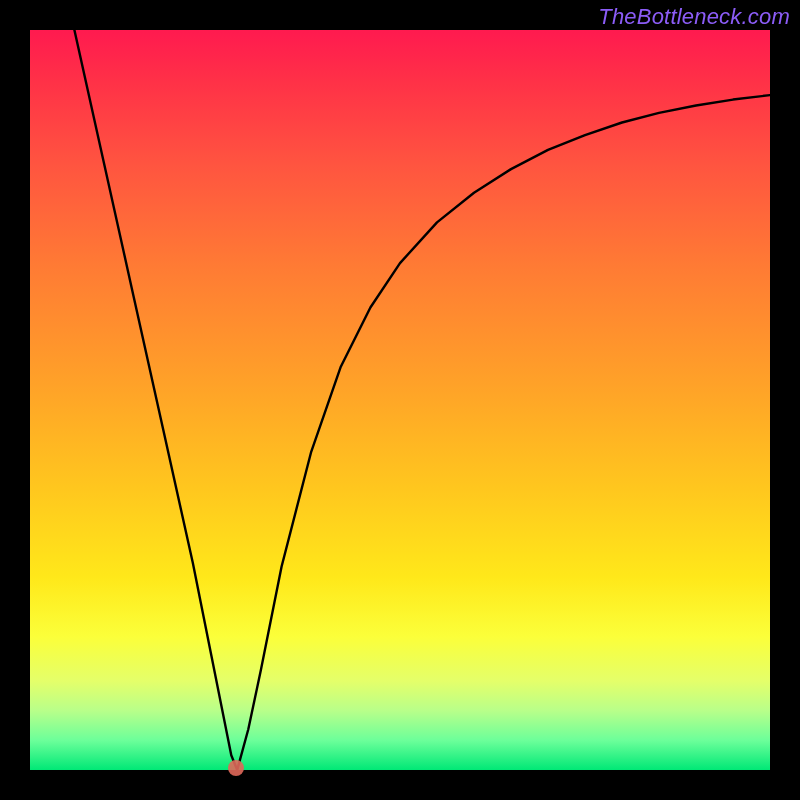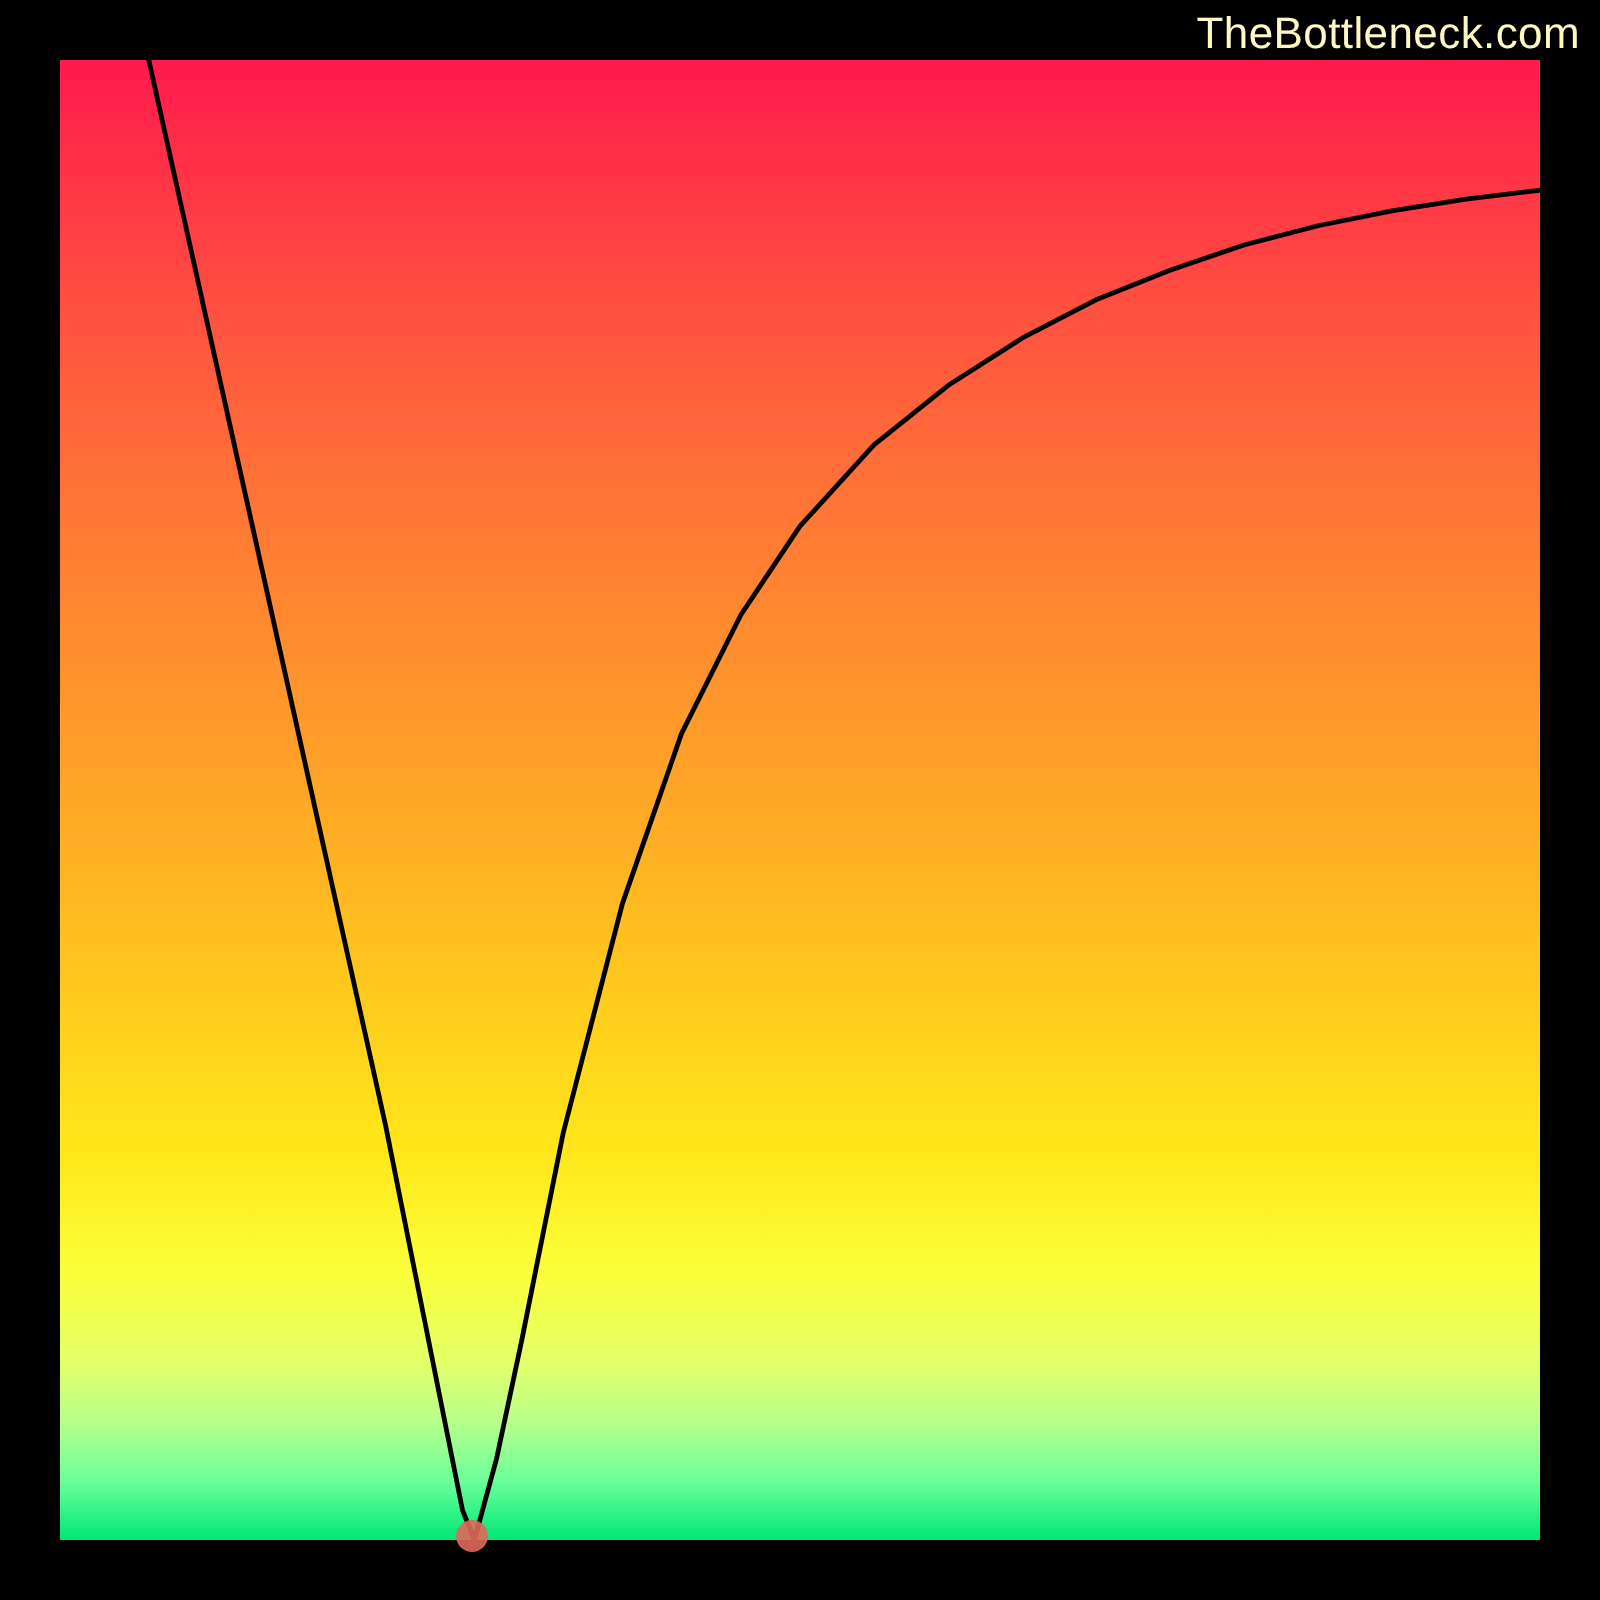--- a/index.html
+++ b/index.html
@@ -51,25 +51,26 @@
     height: 16px;
     border-radius: 50%;
     background: #e0685a;
     opacity: 0.9;
     transform: translate(-50%, -50%);
   }
   .watermark {
     position: absolute;
     top: 4px;
     right: 10px;
-    color: #fef9c3;
+    color: #8b5cf6;
     font-size: 22px;
     font-weight: 400;
     letter-spacing: 0.2px;
     user-select: none;
+    font-style: italic;
   }
 </style>
 </head>
 <body>
 
 <div class="frame">
   <div class="plot-area">
     <svg class="curve" viewBox="0 0 740 740" preserveAspectRatio="none">
       <path id="curve-path" d="M44.40 0.00 L74.00 133.20 L103.60 266.40 L133.20 399.60 L162.80 532.80 L181.30 625.30 L193.88 688.20 L201.28 725.20 L207.20 740.00 L218.30 699.30 L230.88 640.10 L251.60 536.50 L281.20 421.80 L310.80 336.70 L340.40 277.50 L370.00 233.10 L407.00 192.40 L444.00 162.80 L481.00 139.12 L518.00 119.88 L555.00 105.08 L592.00 92.50 L629.00 82.88 L666.00 75.48 L703.00 69.56 L740.00 65.12" fill="none" stroke="#000" stroke-width="2.4" stroke-linejoin="round" stroke-linecap="round"></path>
     </svg>

